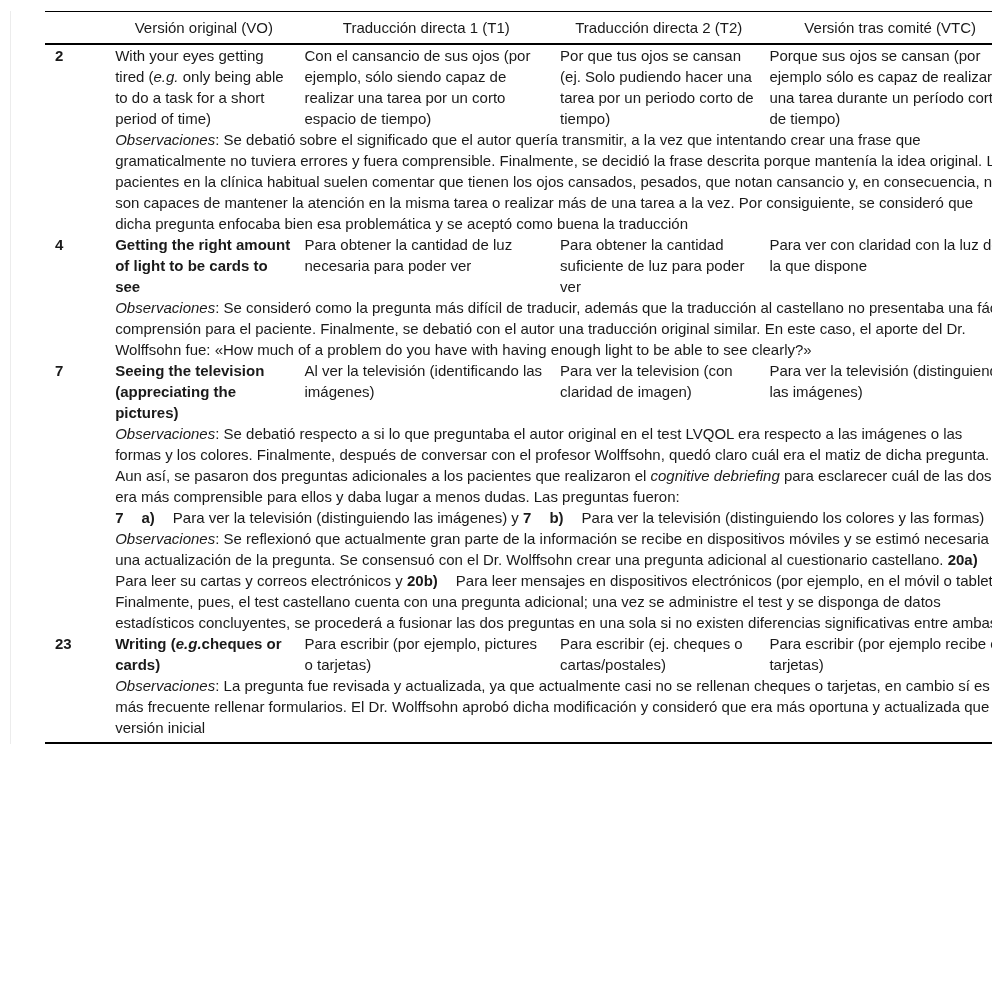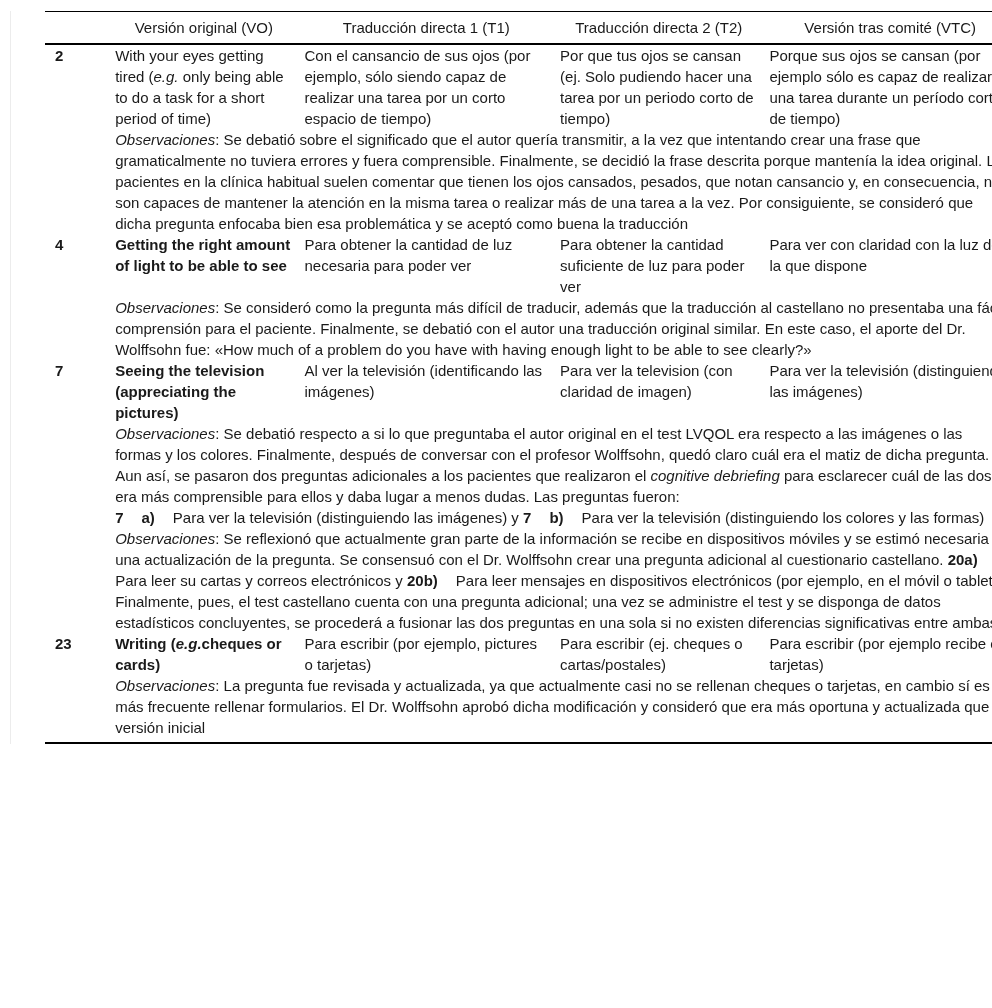--- a/index.html
+++ b/index.html
@@ -61,21 +61,21 @@
       <td>Por que tus ojos se cansan (ej. Solo pudiendo hacer una tarea por un periodo corto de tiempo)</td>
       <td>Porque sus ojos se cansan (por ejemplo sólo es capaz de realizar una tarea durante un período corto de tiempo)</td>
     </tr>
     <tr>
       <td></td>
       <td colspan="4" class="obs"><i>Observaciones</i><span>: Se debatió sobre el significado que el autor quería transmitir, a la vez que intentando crear una frase que gramaticalmente no tuviera errores y fuera comprensible. Finalmente, se decidió la frase descrita porque mantenía la idea original. Los pacientes en la clínica habitual suelen comentar que tienen los ojos cansados, pesados, que notan cansancio y, en consecuencia, no son capaces de mantener la atención en la misma tarea o realizar más de una tarea a la vez. Por consiguiente, se consideró que dicha pregunta enfocaba bien esa problemática y se aceptó como buena la traducción</span></td>
     </tr>
 
     <tr>
       <td class="num">4</td>
-      <td class="vo">Getting the right amount of light to be able to see</td>
+      <td class="vo">Getting the right amount of light to be cards to see</td>
       <td>Para obtener la cantidad de luz necesaria para poder ver</td>
       <td>Para obtener la cantidad suficiente de luz para poder ver</td>
       <td>Para ver con claridad con la luz de la que dispone</td>
     </tr>
     <tr>
       <td></td>
       <td colspan="4" class="obs"><i>Observaciones</i><span>: Se consideró como la pregunta más difícil de traducir, además que la traducción al castellano no presentaba una fácil comprensión para el paciente. Finalmente, se debatió con el autor una traducción original similar. En este caso, el aporte del Dr. Wolffsohn fue: «How much of a problem do you have with having enough light to be able to see clearly?»</span></td>
     </tr>
 
     <tr>

